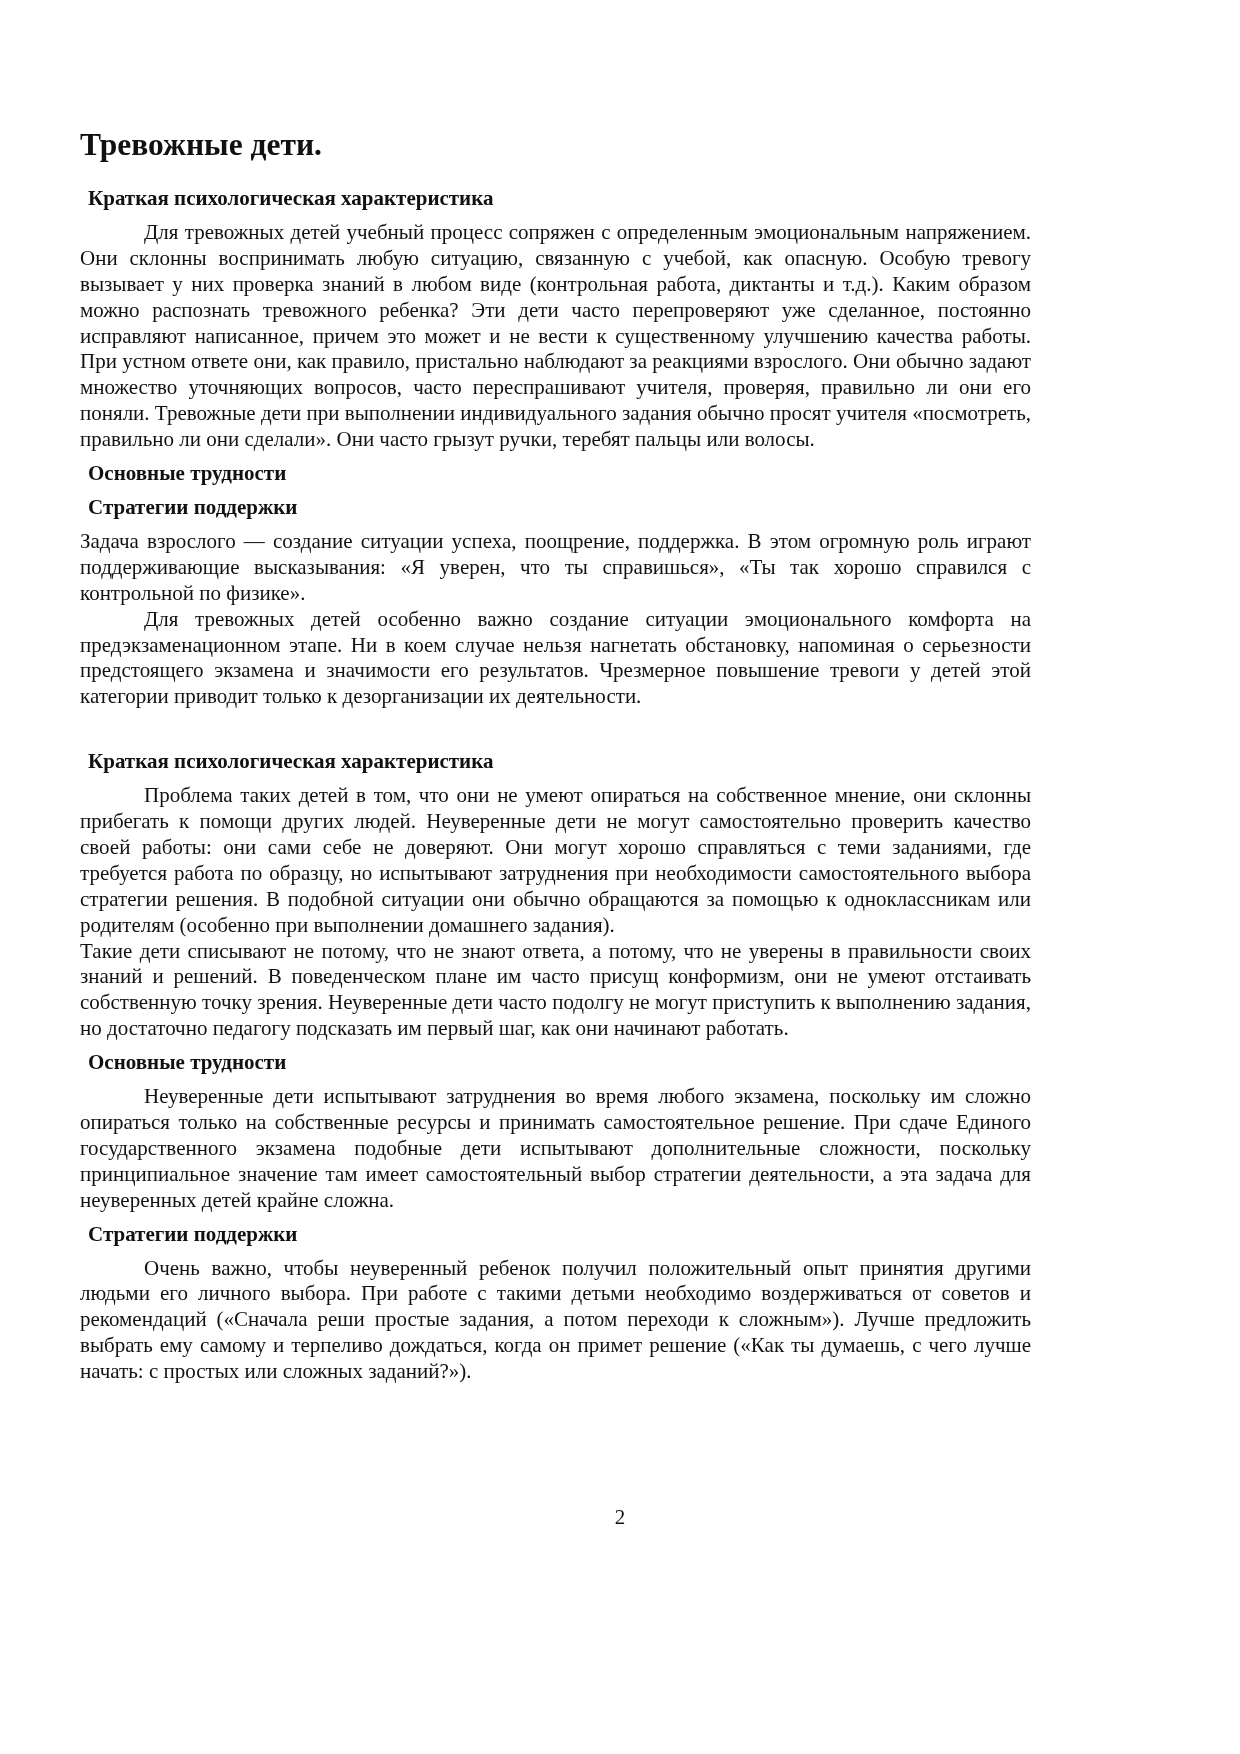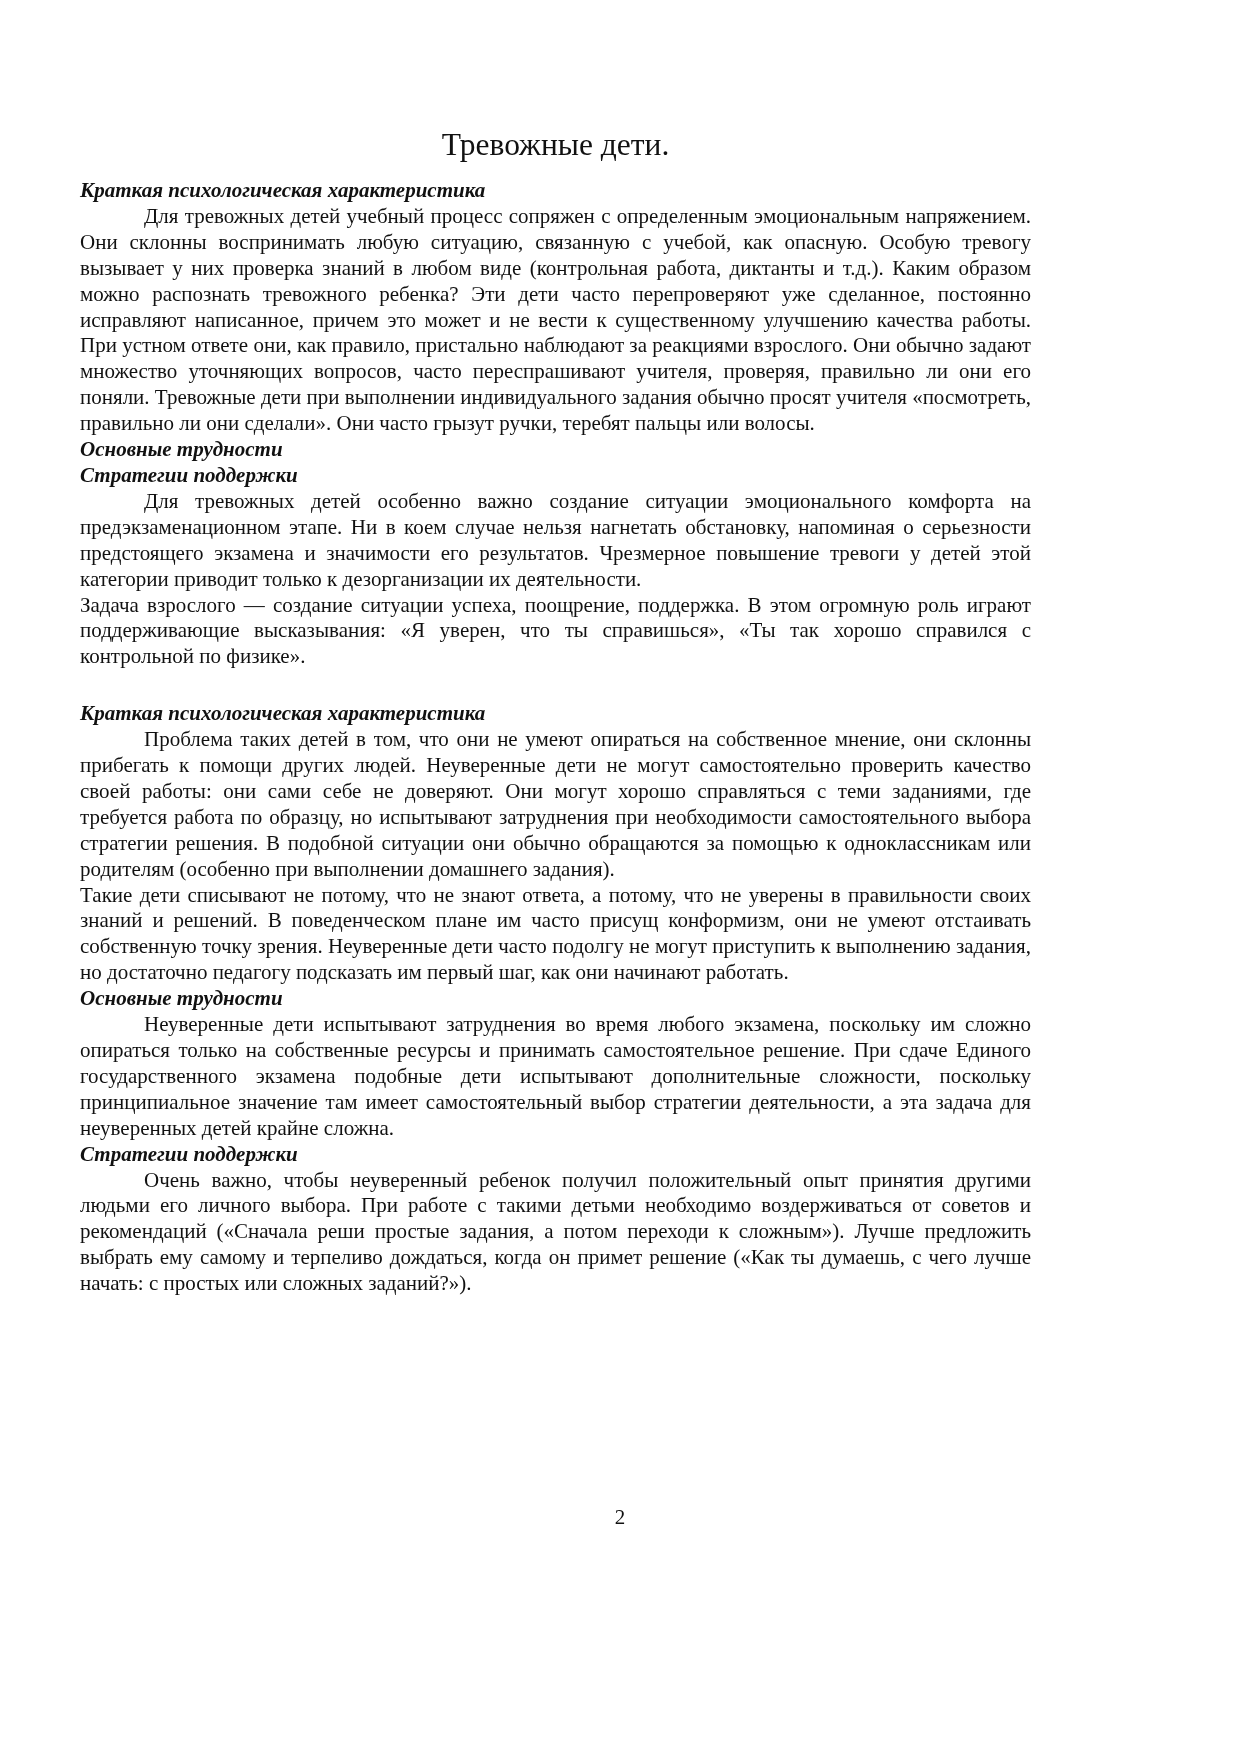--- a/index.html
+++ b/index.html
@@ -3,24 +3,24 @@
 <meta charset="utf-8">
 <style>
   html, body { margin: 0; padding: 0; background: #ffffff; }
   body { width: 1240px; height: 1754px; position: relative; overflow: hidden; }
   .page {
     position: absolute; left: 80px; top: 128px; width: 951px;
     font-family: "Liberation Serif", "DejaVu Serif", serif;
     font-size: 21px; line-height: 25.9px; color: #111111;
   }
   .section-title {
-    text-align: center; font-weight: normal; margin: 0; height: 34px; line-height: 34px;
+    font-weight: bold; margin: 0; height: 34px; line-height: 34px;
   }
   .title-gap-after { height: 16px; }
-  .subhead { font-style: italic; font-weight: bold; margin: 0; }
+  .subhead { font-weight: bold; margin: 8px; }
   p.body { margin: 0; text-align: justify; text-align-last: left; }
   p.indent { text-indent: 64px; }
   .section-gap { height: 15px; }
   .page-number {
     position: absolute; left: 0; width: 1240px; top: 1505px; text-align: center;
     font-family: "Liberation Serif", "DejaVu Serif", serif; font-size: 21px; color: #111111;
   }
 </style>
 </head>
 <body>
@@ -30,22 +30,22 @@
   <div>
     <h2 class="section-title">Тревожные дети.</h2>
     <div class="title-gap-after"></div>
 
     <div class="subhead">Краткая психологическая характеристика</div>
     <p class="body indent">Для тревожных детей учебный процесс сопряжен с определенным эмоциональным напряжением. Они склонны воспринимать любую ситуацию, связанную с учебой, как опасную. Особую тревогу вызывает у них проверка знаний в любом виде (контрольная работа, диктанты и т.д.). Каким образом можно распознать тревожного ребенка? Эти дети часто перепроверяют уже сделанное, постоянно исправляют написанное, причем это может и не вести к существенному улучшению качества работы. При устном ответе они, как правило, пристально наблюдают за реакциями взрослого. Они обычно задают множество уточняющих вопросов, часто переспрашивают учителя, проверяя, правильно ли они его поняли. Тревожные дети при выполнении индивидуального задания обычно просят учителя «посмотреть, правильно ли они сделали». Они часто грызут ручки, теребят пальцы или волосы.</p>
 
     <div class="subhead">Основные трудности</div>
 
     <div class="subhead">Стратегии поддержки</div>
+    <p class="body">Задача взрослого — создание ситуации успеха, поощрение, поддержка. В этом огромную роль играют поддерживающие высказывания: «Я уверен, что ты справишься», «Ты так хорошо справился с контрольной по физике».</p>
     <p class="body indent">Для тревожных детей особенно важно создание ситуации эмоционального комфорта на предэкзаменационном этапе. Ни в коем случае нельзя нагнетать обстановку, напоминая о серьезности предстоящего экзамена и значимости его результатов. Чрезмерное повышение тревоги у детей этой категории приводит только к дезорганизации их деятельности.</p>
-    <p class="body">Задача взрослого — создание ситуации успеха, поощрение, поддержка. В этом огромную роль играют поддерживающие высказывания: «Я уверен, что ты справишься», «Ты так хорошо справился с контрольной по физике».</p>
   </div>
 
   <div class="section-gap"></div>
 
   <div>
     <div class="title-gap-after"></div>
 
     <div class="subhead">Краткая психологическая характеристика</div>
     <p class="body indent">Проблема таких детей в том, что они не умеют опираться на собственное мнение, они склонны прибегать к помощи других людей. Неуверенные дети не могут самостоятельно проверить качество своей работы: они сами себе не доверяют. Они могут хорошо справляться с теми заданиями, где требуется работа по образцу, но испытывают затруднения при необходимости самостоятельного выбора стратегии решения. В подобной ситуации они обычно обращаются за помощью к одноклассникам или родителям (особенно при выполнении домашнего задания).</p>
     <p class="body">Такие дети списывают не потому, что не знают ответа, а потому, что не уверены в правильности своих знаний и решений. В поведенческом плане им часто присущ конформизм, они не умеют отстаивать собственную точку зрения. Неуверенные дети часто подолгу не могут приступить к выполнению задания, но достаточно педагогу подсказать им первый шаг, как они начинают работать.</p>

